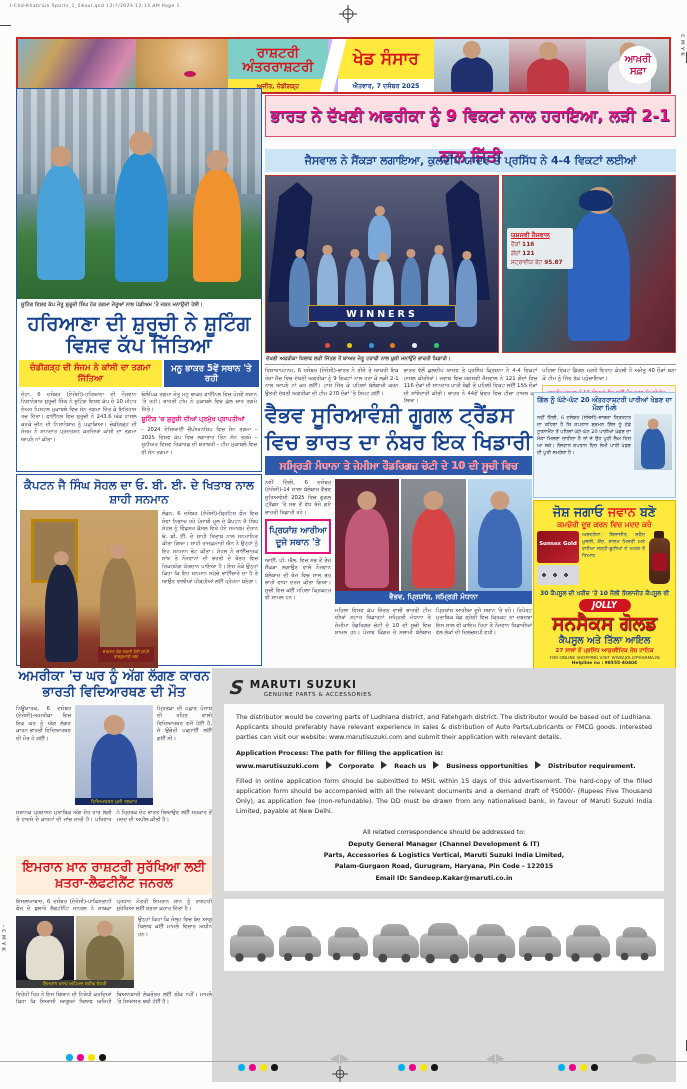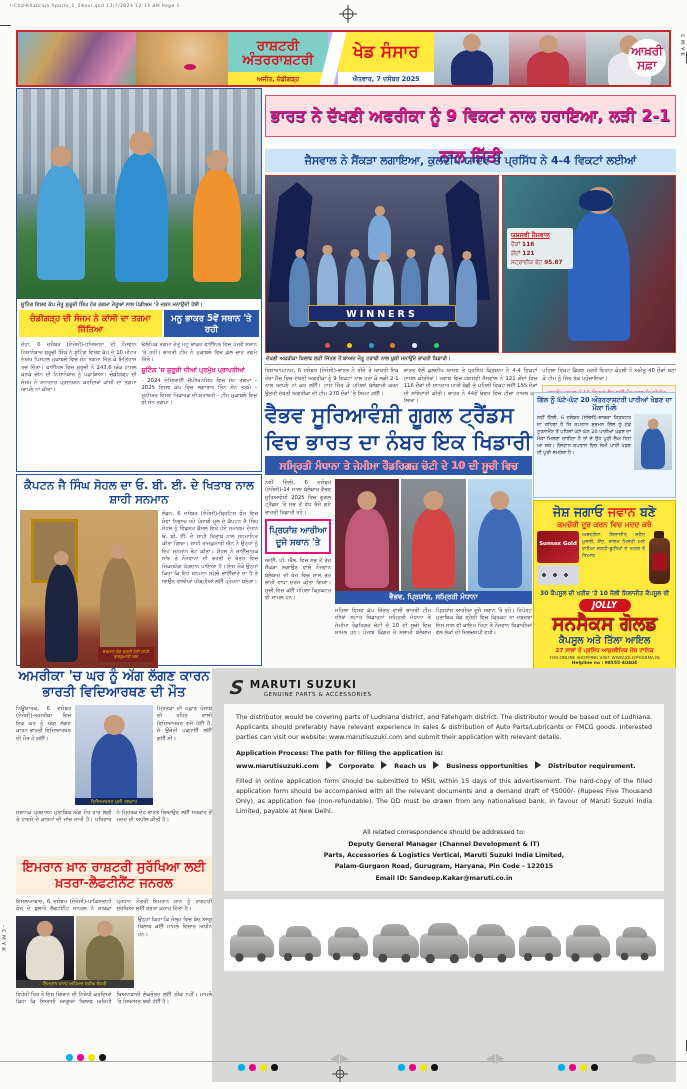--- a/index.html
+++ b/index.html
@@ -6,21 +6,21 @@
   *{box-sizing:border-box;}
   #page{position:relative;width:687px;height:1089px;margin:0 auto;background:#fcfcfa;
         font-family:"DejaVu Sans",sans-serif;overflow:hidden;box-shadow:0 0 4px rgba(0,0,0,.25);}
   .abs{position:absolute;}
   .just{text-align:justify;}
   .photo{position:relative;overflow:hidden;}
   .person{position:absolute;border-radius:45% 45% 6px 6px;}
   .person::before{content:"";position:absolute;left:50%;top:0;transform:translate(-50%,-88%);
                   width:44%;aspect-ratio:1/1;border-radius:50%;background:#c99c7d;}
   
-  .mast{display:flex;border:2px solid #c62828;background:#c4b5fd;height:57px;}
+  .mast{display:flex;border:2px solid #c62828;background:#c4b5fd;height:57px;margin-top:7px;}
   .mast>div{height:100%;}
   .mast-col{display:flex;flex-direction:column;}
   .mast-title{flex:1;display:flex;align-items:center;justify-content:center;text-align:center;
               font-weight:bold;color:#d6141c;line-height:1.05;}
   .mast-strip{height:13px;display:flex;align-items:center;justify-content:center;font-weight:bold;}
   
   .h-blue{color:#16418c;font-weight:bold;text-align:center;}
   .smalltxt{font-size:5.3px;line-height:1.42;color:#24243c;}
   .capt{font-size:5.2px;font-weight:bold;color:#333;}
   .colflex{display:flex;gap:5px;justify-content:space-between;}
@@ -79,31 +79,32 @@
     </div>
     <div class="photo" style="flex:1 1 58px;background:linear-gradient(#cfdde6,#9fb4c2);">
       <div class="person" style="left:22%;top:34%;width:56%;height:70%;background:#20306e;"></div>
     </div>
     <div class="photo" style="flex:1 1 60px;background:linear-gradient(#d8c2c6,#a56)">
       <div class="person" style="left:24%;top:36%;width:54%;height:68%;background:#c03844;"></div>
     </div>
     <div class="photo" style="flex:1 1 66px;background:linear-gradient(#cfd6d8,#97a3a8);">
       <div class="person" style="left:26%;top:38%;width:52%;height:66%;background:#e8e8ee;"></div>
     </div>
-    <div class="abs" style="right:3px;top:7px;width:38px;height:38px;border-radius:50%;background:#fdfdfb;display:flex;align-items:center;justify-content:center;text-align:center;font-size:12px;font-weight:bold;color:#c2185b;line-height:1.2;padding:3px;">ਆਖ਼ਰੀ ਸਫ਼ਾ</div>
+    <div class="abs" style="right:12px;top:7px;width:38px;height:38px;border-radius:50%;background:#fdfdfb;display:flex;align-items:center;justify-content:center;text-align:center;font-size:10px;font-weight:bold;color:#c2185b;line-height:1.2;padding:3px;">ਆਖ਼ਰੀ ਸਫ਼ਾ</div>
   </div>
 
   <div class="abs" style="left:16px;top:88px;width:246px;height:384px;border:1.5px solid #2b55a5;background:#fff;">
     <div class="photo" style="height:210px;background:linear-gradient(#b8c3cc 0%,#9fb0bc 34%,#7790a0 52%,#3f7f42 70%,#2e6a33 100%);">
       <div class="abs" style="left:0;top:0;right:0;height:50%;background:repeating-linear-gradient(90deg,rgba(255,255,255,.25) 0 6px,rgba(90,110,125,.25) 6px 14px);"></div>
       <div class="person" style="left:8%;top:36%;width:20%;height:55%;background:#4aa3d8;"></div>
       <div class="person" style="left:40%;top:30%;width:22%;height:62%;background:#2f8fd0;"></div>
       <div class="person" style="left:72%;top:38%;width:20%;height:54%;background:#f0922e;"></div>
     </div>
     <div class="capt" style="padding:2px 4px;">ਸ਼ੂਟਿੰਗ ਵਿਸ਼ਵ ਕੱਪ ਜੇਤੂ ਸ਼ੁਰੂਚੀ ਸਿੰਘ ਹੋਰ ਤਗਮਾ ਜੇਤੂਆਂ ਨਾਲ ਪੋਡੀਅਮ 'ਤੇ ਜਸ਼ਨ ਮਨਾਉਂਦੀ ਹੋਈ।</div>
+    <div class="h-blue" style="font-size:20px;line-height:1.12;padding:2px 2px 3px;">ਹਰਿਆਣਾ ਦੀ ਸ਼ੁਰੂਚੀ ਨੇ ਸ਼ੂਟਿੰਗ ਵਿਸ਼ਵ ਕੱਪ ਜਿੱਤਿਆ</div>
     <div style="display:flex;height:27px;gap:2px;padding:0 2px;">
       <div style="flex:3;background:#ffe93d;color:#d6141c;font-weight:bold;font-size:8.4px;display:flex;align-items:center;justify-content:center;text-align:center;">ਚੰਡੀਗੜ੍ਹ ਦੀ ਸੰਜਮ ਨੇ ਕਾਂਸੀ ਦਾ ਤਗਮਾ ਜਿੱਤਿਆ</div>
       <div style="flex:2;background:#2b55a5;color:#fff;font-weight:bold;font-size:8.6px;display:flex;align-items:center;justify-content:center;text-align:center;line-height:1.2;">ਮਨੂ ਭਾਕਰ 5ਵੇਂ ਸਥਾਨ 'ਤੇ ਰਹੀ</div>
     </div>
     <div class="colflex" style="padding:4px 4px;">
       <div class="smalltxt just">ਦੋਹਾ, 6 ਦਸੰਬਰ (ਏਜੰਸੀ)-ਹਰਿਆਣਾ ਦੀ ਨੌਜਵਾਨ ਨਿਸ਼ਾਨੇਬਾਜ਼ ਸ਼ੁਰੂਚੀ ਸਿੰਘ ਨੇ ਸ਼ੂਟਿੰਗ ਵਿਸ਼ਵ ਕੱਪ ਦੇ 10 ਮੀਟਰ ਏਅਰ ਪਿਸਟਲ ਮੁਕਾਬਲੇ ਵਿਚ ਸੋਨ ਤਗਮਾ ਜਿੱਤ ਕੇ ਇਤਿਹਾਸ ਰਚ ਦਿੱਤਾ। ਫਾਈਨਲ ਵਿਚ ਸ਼ੁਰੂਚੀ ਨੇ 243.6 ਅੰਕ ਹਾਸਲ ਕਰਕੇ ਚੀਨ ਦੀ ਨਿਸ਼ਾਨੇਬਾਜ਼ ਨੂੰ ਪਛਾੜਿਆ। ਚੰਡੀਗੜ੍ਹ ਦੀ ਸੰਜਮ ਨੇ ਸ਼ਾਨਦਾਰ ਪ੍ਰਦਰਸ਼ਨ ਕਰਦਿਆਂ ਕਾਂਸੀ ਦਾ ਤਗਮਾ ਆਪਣੇ ਨਾਂ ਕੀਤਾ।</div>
       <div class="smalltxt just">
         <span>ਓਲੰਪਿਕ ਤਗਮਾ ਜੇਤੂ ਮਨੂ ਭਾਕਰ ਫਾਈਨਲ ਵਿਚ ਪੰਜਵੇਂ ਸਥਾਨ 'ਤੇ ਰਹੀ। ਭਾਰਤੀ ਟੀਮ ਨੇ ਮੁਕਾਬਲੇ ਵਿਚ ਕੁੱਲ ਚਾਰ ਤਗਮੇ ਜਿੱਤੇ।</span>
         <span style="display:block;color:#e5127d;font-weight:bold;font-size:6.4px;margin:2px 0;">ਸ਼ੂਟਿੰਗ 'ਚ ਸ਼ੁਰੂਚੀ ਦੀਆਂ ਪ੍ਰਮੁੱਖ ਪ੍ਰਾਪਤੀਆਂ</span>
         <span>- 2024 ਏਸ਼ਿਆਈ ਚੈਂਪੀਅਨਸ਼ਿਪ ਵਿਚ ਸੋਨ ਤਗਮਾ - 2025 ਵਿਸ਼ਵ ਕੱਪ ਵਿਚ ਲਗਾਤਾਰ ਤਿੰਨ ਸੋਨ ਤਗਮੇ - ਜੂਨੀਅਰ ਵਿਸ਼ਵ ਰਿਕਾਰਡ ਦੀ ਬਰਾਬਰੀ - ਟੀਮ ਮੁਕਾਬਲੇ ਵਿਚ ਵੀ ਸੋਨ ਤਗਮਾ।</span>

